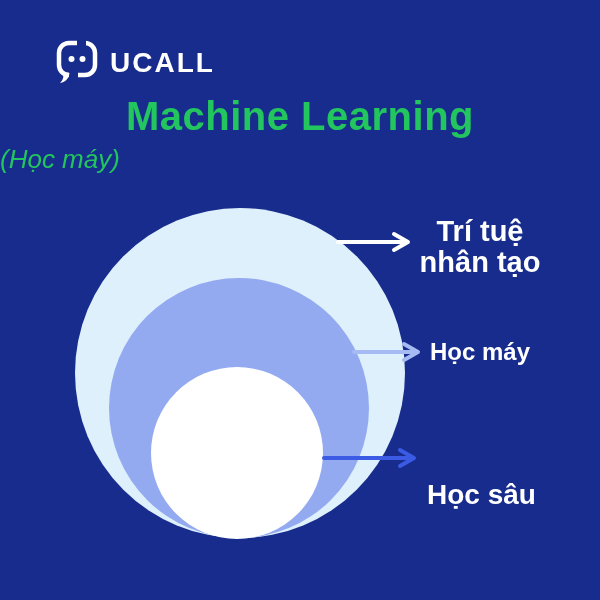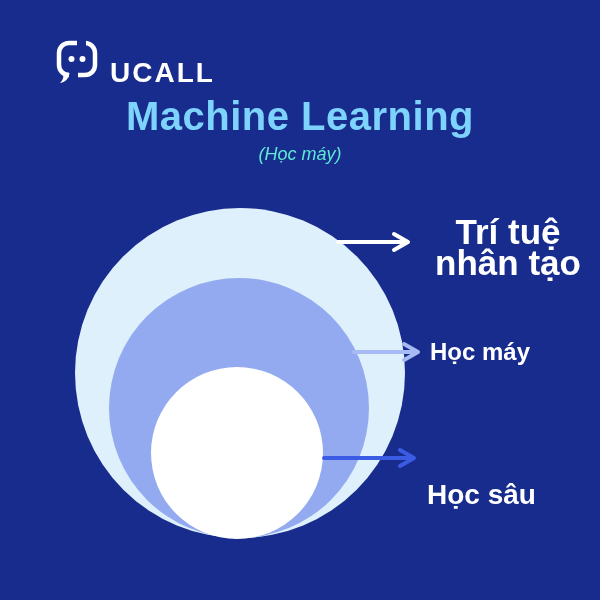--- a/index.html
+++ b/index.html
@@ -11,50 +11,50 @@
     width: 600px;
     height: 600px;
     background: #172c8c; 
   }
 
   
   .logo {
     position: absolute;
     left: 55px; top: 37px;
     display: flex;
-    align-items: flex-end;
+    align-items: center;
     gap: 11px;
   }
   .logo-text {
     color: #ffffff;
     font-size: 28px;
     font-weight: bold;
     letter-spacing: 2px;
     line-height: 1;
     padding-top: 2px;
   }
 
   
   .title {
     position: absolute;
     left: 0; top: 94px;
     width: 600px;
     text-align: center;
-    color: #7dd3fc;
+    color: #22c55e;
     font-size: 40px;
     font-weight: bold;
     letter-spacing: 0.5px;
   }
   .subtitle {
     position: absolute;
     left: 0; top: 144px;
     width: 600px;
-    text-align: center;
-    color: #5eead4;
-    font-size: 18px;
+    text-align: left;
+    color: #22c55e;
+    font-size: 26px;
     font-style: italic;
     font-weight: 500;
   }
 
   
   .circle { position: absolute; border-radius: 50%; }
   .circle-ai { left: 75px;  top: 208px; width: 330px; height: 330px; z-index: 1; }
   .circle-ml { left: 109px; top: 278px; width: 260px; height: 260px; z-index: 2; }
   .circle-dl { left: 151px; top: 367px; width: 172px; height: 172px; z-index: 3; }
 
@@ -69,24 +69,23 @@
     position: absolute;
     z-index: 6;
     color: #ffffff;
     font-weight: bold;
     white-space: nowrap;
   }
   .label-ai {
     left: 398px; top: 216px;
     width: 164px;
     text-align: center;
-    font-size: 35px;
+    font-size: 29px;
     line-height: 31px;
     white-space: normal;
-    margin-left: 28px;
   }
   .label-ml { left: 430px; top: 338px; font-size: 24px; }
   .label-dl { left: 427px; top: 441px; font-size: 28px; margin-top: 38px; }
 </style>
 </head>
 <body>
 
 <div class="canvas" data-bind-style="background:colors.background" style="background: rgb(23, 44, 140);">
 
   <div class="logo">

